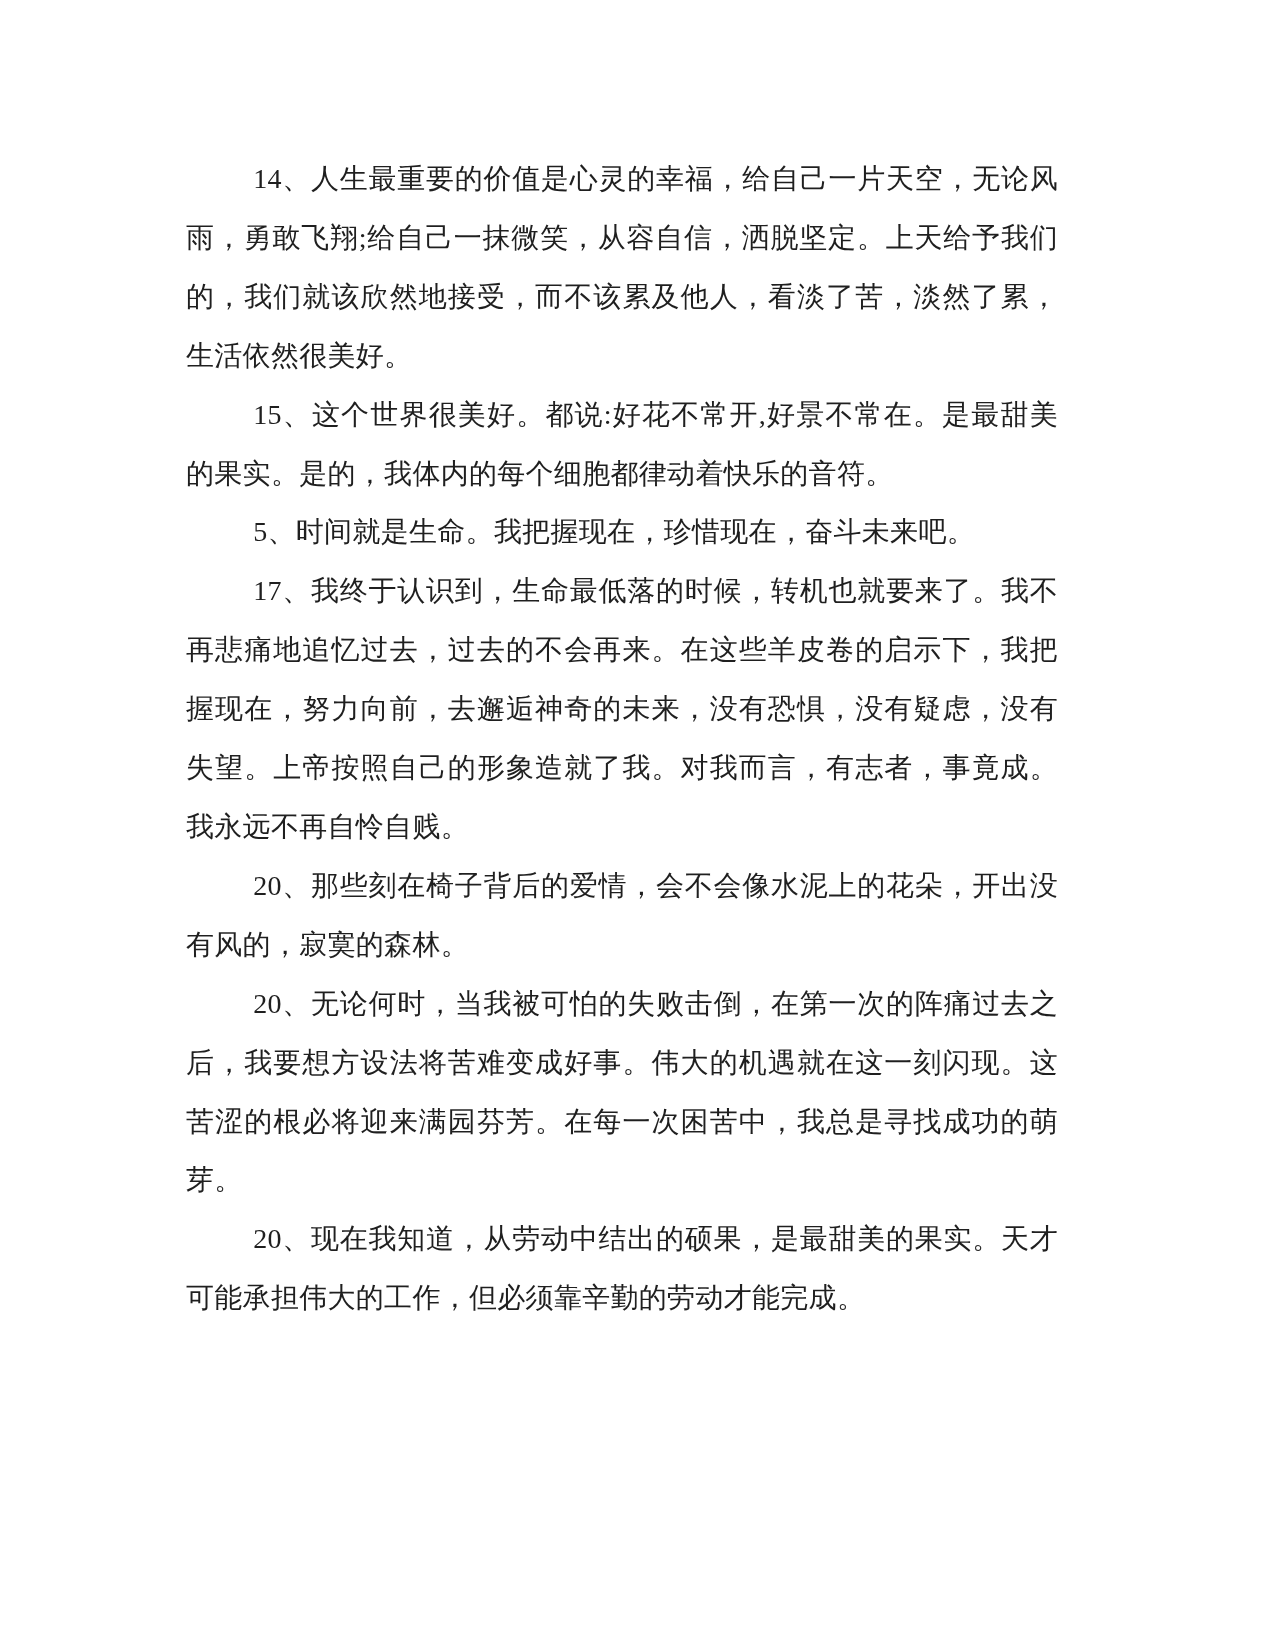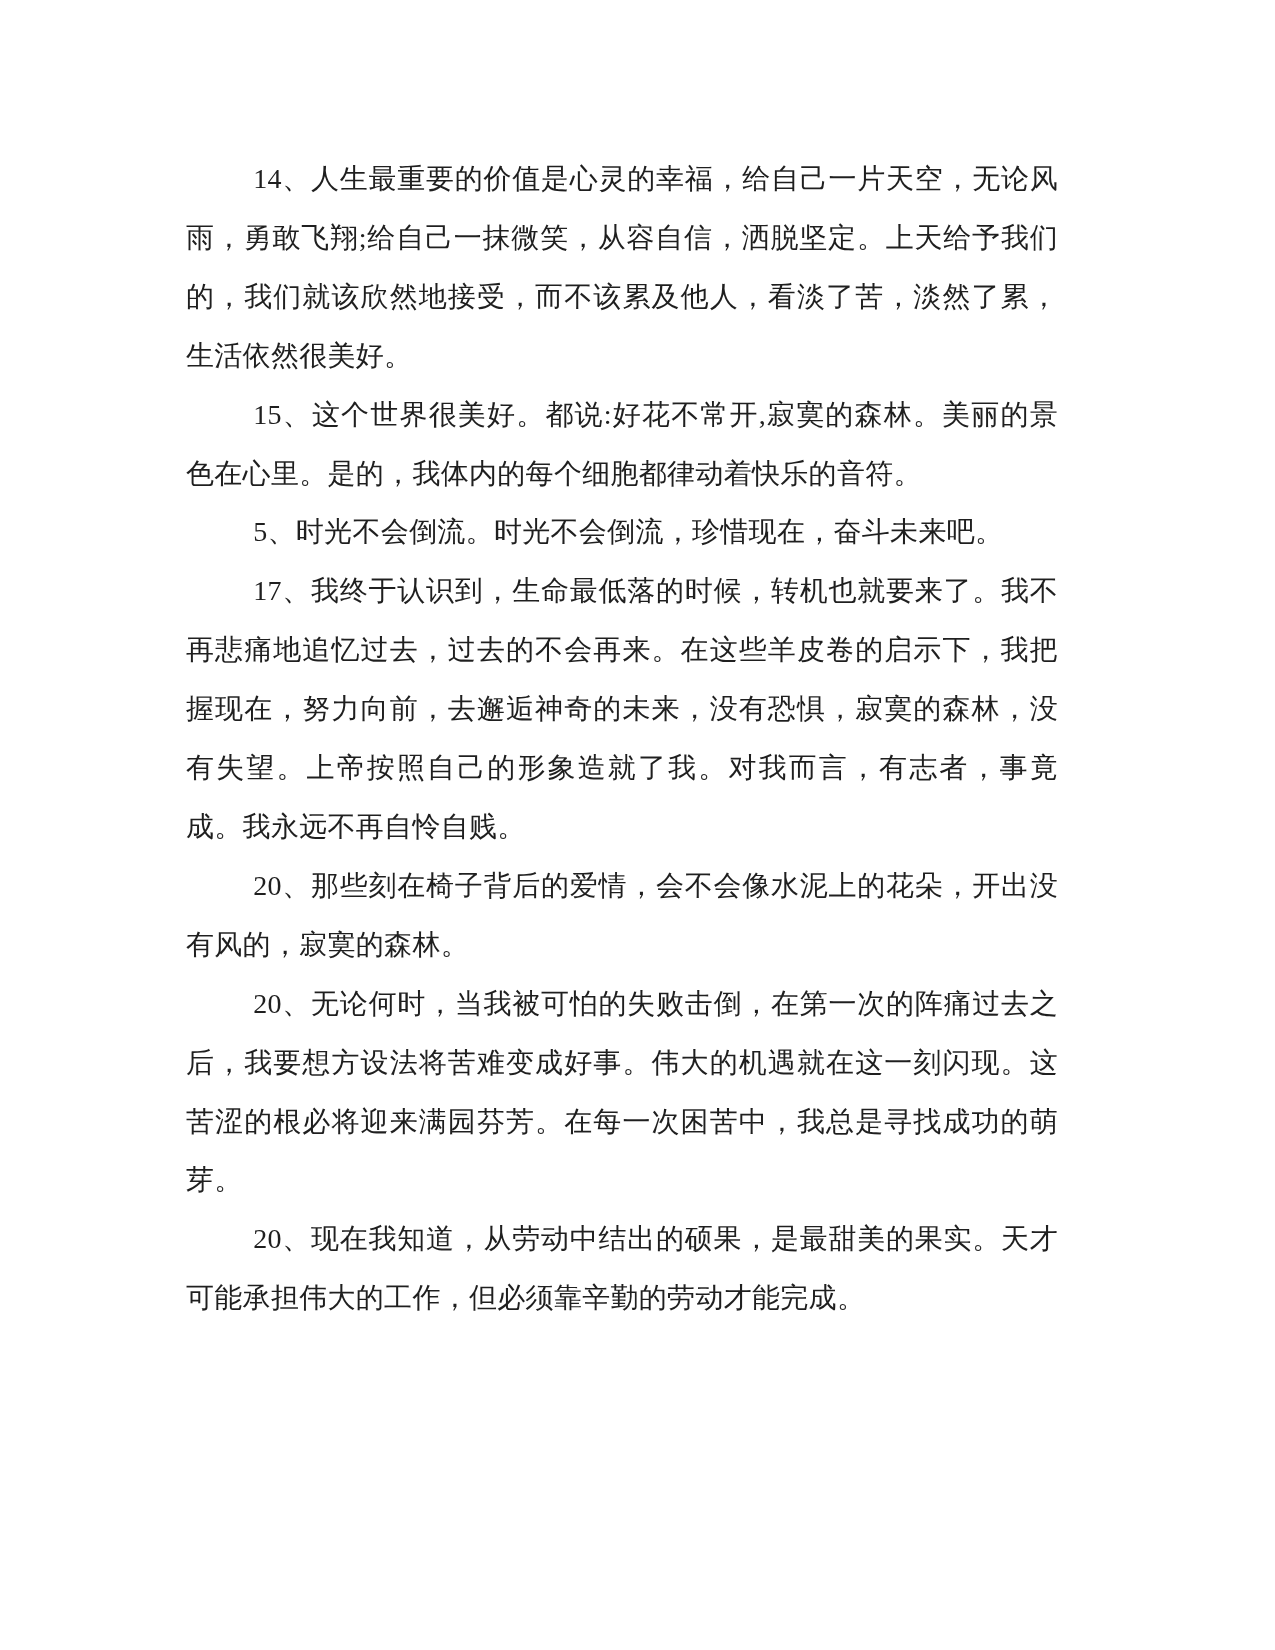--- a/index.html
+++ b/index.html
@@ -33,20 +33,20 @@
     letter-spacing: 0.3px;
   }
   p.quote span { font-kerning: none; }
 </style>
 </head>
 <body>
 
 <div class="page">
   <div class="content">
     <p class="quote"><span>14、</span><span>人生最重要的价值是心灵的幸福，给自己一片天空，无论风雨，勇敢飞翔;给自己一抹微笑，从容自信，洒脱坚定。上天给予我们的，我们就该欣然地接受，而不该累及他人，看淡了苦，淡然了累，生活依然很美好。</span></p>
-    <p class="quote"><span>15、</span><span>这个世界很美好。都说:好花不常开,寂寞的森林。美丽的景色在心里。是的，我体内的每个细胞都律动着快乐的音符。</span></p>
-    <p class="quote"><span>5、</span><span>时光不会倒流。时光不会倒流，珍惜现在，奋斗未来吧。</span></p>
-    <p class="quote"><span>17、</span><span>我终于认识到，生命最低落的时候，转机也就要来了。我不再悲痛地追忆过去，过去的不会再来。在这些羊皮卷的启示下，我把握现在，努力向前，去邂逅神奇的未来，没有恐惧，寂寞的森林，没有失望。上帝按照自己的形象造就了我。对我而言，有志者，事竟成。我永远不再自怜自贱。</span></p>
+    <p class="quote"><span>15、</span><span>这个世界很美好。都说:好花不常开,好景不常在。是最甜美的果实。是的，我体内的每个细胞都律动着快乐的音符。</span></p>
+    <p class="quote"><span>5、</span><span>时间就是生命。我把握现在，珍惜现在，奋斗未来吧。</span></p>
+    <p class="quote"><span>17、</span><span>我终于认识到，生命最低落的时候，转机也就要来了。我不再悲痛地追忆过去，过去的不会再来。在这些羊皮卷的启示下，我把握现在，努力向前，去邂逅神奇的未来，没有恐惧，没有疑虑，没有失望。上帝按照自己的形象造就了我。对我而言，有志者，事竟成。我永远不再自怜自贱。</span></p>
     <p class="quote"><span>20、</span><span>那些刻在椅子背后的爱情，会不会像水泥上的花朵，开出没有风的，寂寞的森林。</span></p>
     <p class="quote"><span>20、</span><span>无论何时，当我被可怕的失败击倒，在第一次的阵痛过去之后，我要想方设法将苦难变成好事。伟大的机遇就在这一刻闪现。这苦涩的根必将迎来满园芬芳。在每一次困苦中，我总是寻找成功的萌芽。</span></p>
     <p class="quote"><span>20、</span><span>现在我知道，从劳动中结出的硕果，是最甜美的果实。天才可能承担伟大的工作，但必须靠辛勤的劳动才能完成。</span></p>
   </div>
 </div>
 
 </body></html>

